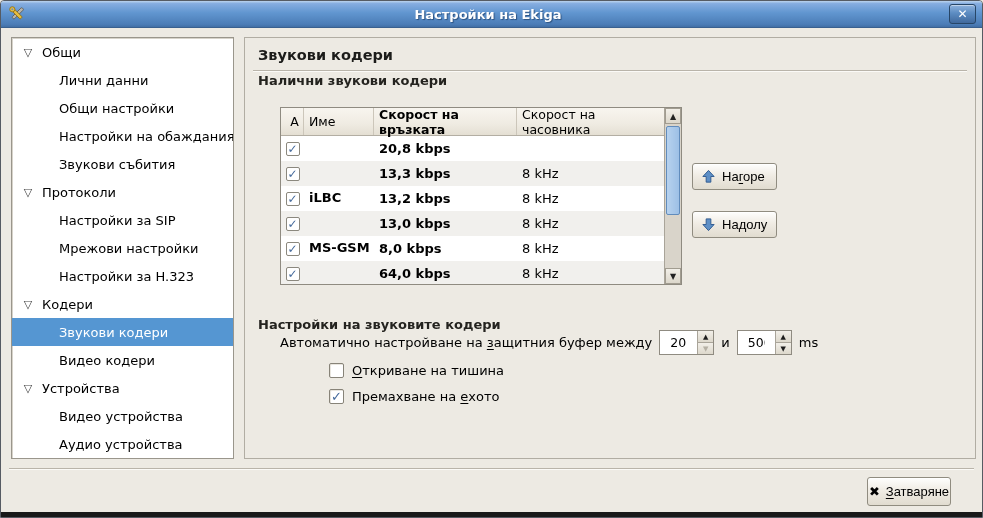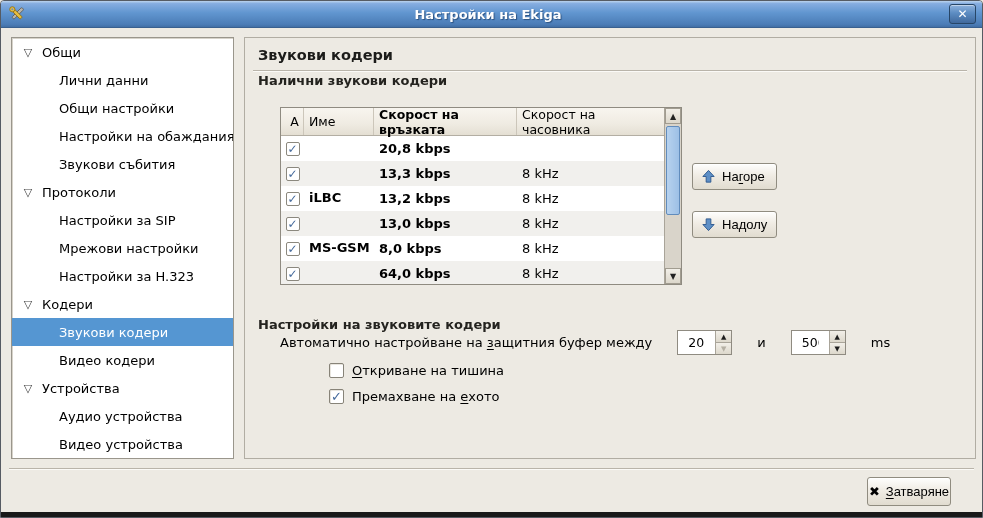--- a/index.html
+++ b/index.html
@@ -70,21 +70,21 @@
 
   
   .gtk-btn { background:linear-gradient(to bottom,#fefefd 0%,#f0ece4 45%,#e1dcd0 100%);
              border:1px solid #908c80; border-radius:3px; box-shadow:inset 0 1px 0 #fff;
              display:flex; align-items:center; justify-content:center; gap:6px; font-size:13px; cursor:default; }
   .updown { position:absolute; left:447px; top:125px; display:flex; flex-direction:column; gap:21px; }
   .updown .gtk-btn { width:85px; height:27px; justify-content:flex-start; padding-left:8px; }
   .mn { text-decoration:underline; text-underline-offset:2px; }
 
   
-  .jitter-row { position:absolute; left:35px; top:292px; display:flex; align-items:center; gap:25px; }
+  .jitter-row { position:absolute; left:35px; top:292px; display:flex; align-items:center; gap:7px; }
   .spin { display:flex; height:25px; border:1px solid #8f8b81; background:#fff; }
   .spin input { width:37px; border:none; outline:none; padding:0 10px; font:12.5px "DejaVu Sans",sans-serif; background:#fff; }
   .spin-btns { width:16px; display:flex; flex-direction:column; border-left:1px solid #a9a499; }
   .spin-b { flex:1; background:linear-gradient(to bottom,#f2efe8,#ddd8cc); font-size:7px;
             display:flex; align-items:center; justify-content:center; color:#1c1c1c; }
   .spin-b + .spin-b { border-top:1px solid #a9a499; }
   .spin-b.dis { color:#b5b0a4; }
   .check-row { position:absolute; display:flex; align-items:center; gap:8px;padding-left:46px; }
   .cr1 { left:38px; top:325px; } .cr2 { left:38px; top:351px; }
   .checkbox { width:15px; height:15px; background:#fff; border:1px solid #878378; border-radius:2px;
@@ -155,24 +155,24 @@
       <span class="label">Звукови кодери</span>
     </div>
     <div class="tree-row child">
       <span class="label">Видео кодери</span>
     </div>
     <div class="tree-row parent">
       <span class="expander">▽</span>
       <span class="label">Устройства</span>
     </div>
     <div class="tree-row child">
+      <span class="label">Видео устройства</span>
+    </div>
+    <div class="tree-row child">
       <span class="label">Аудио устройства</span>
-    </div>
-    <div class="tree-row child">
-      <span class="label">Видео устройства</span>
     </div>
   </div>
 
   <div class="main">
     <div class="page-title">Звукови кодери</div>
     <div class="hsep sep1"></div>
 
     <div class="section-title s1">Налични звукови кодери</div>
 
     <div class="table-frame">

